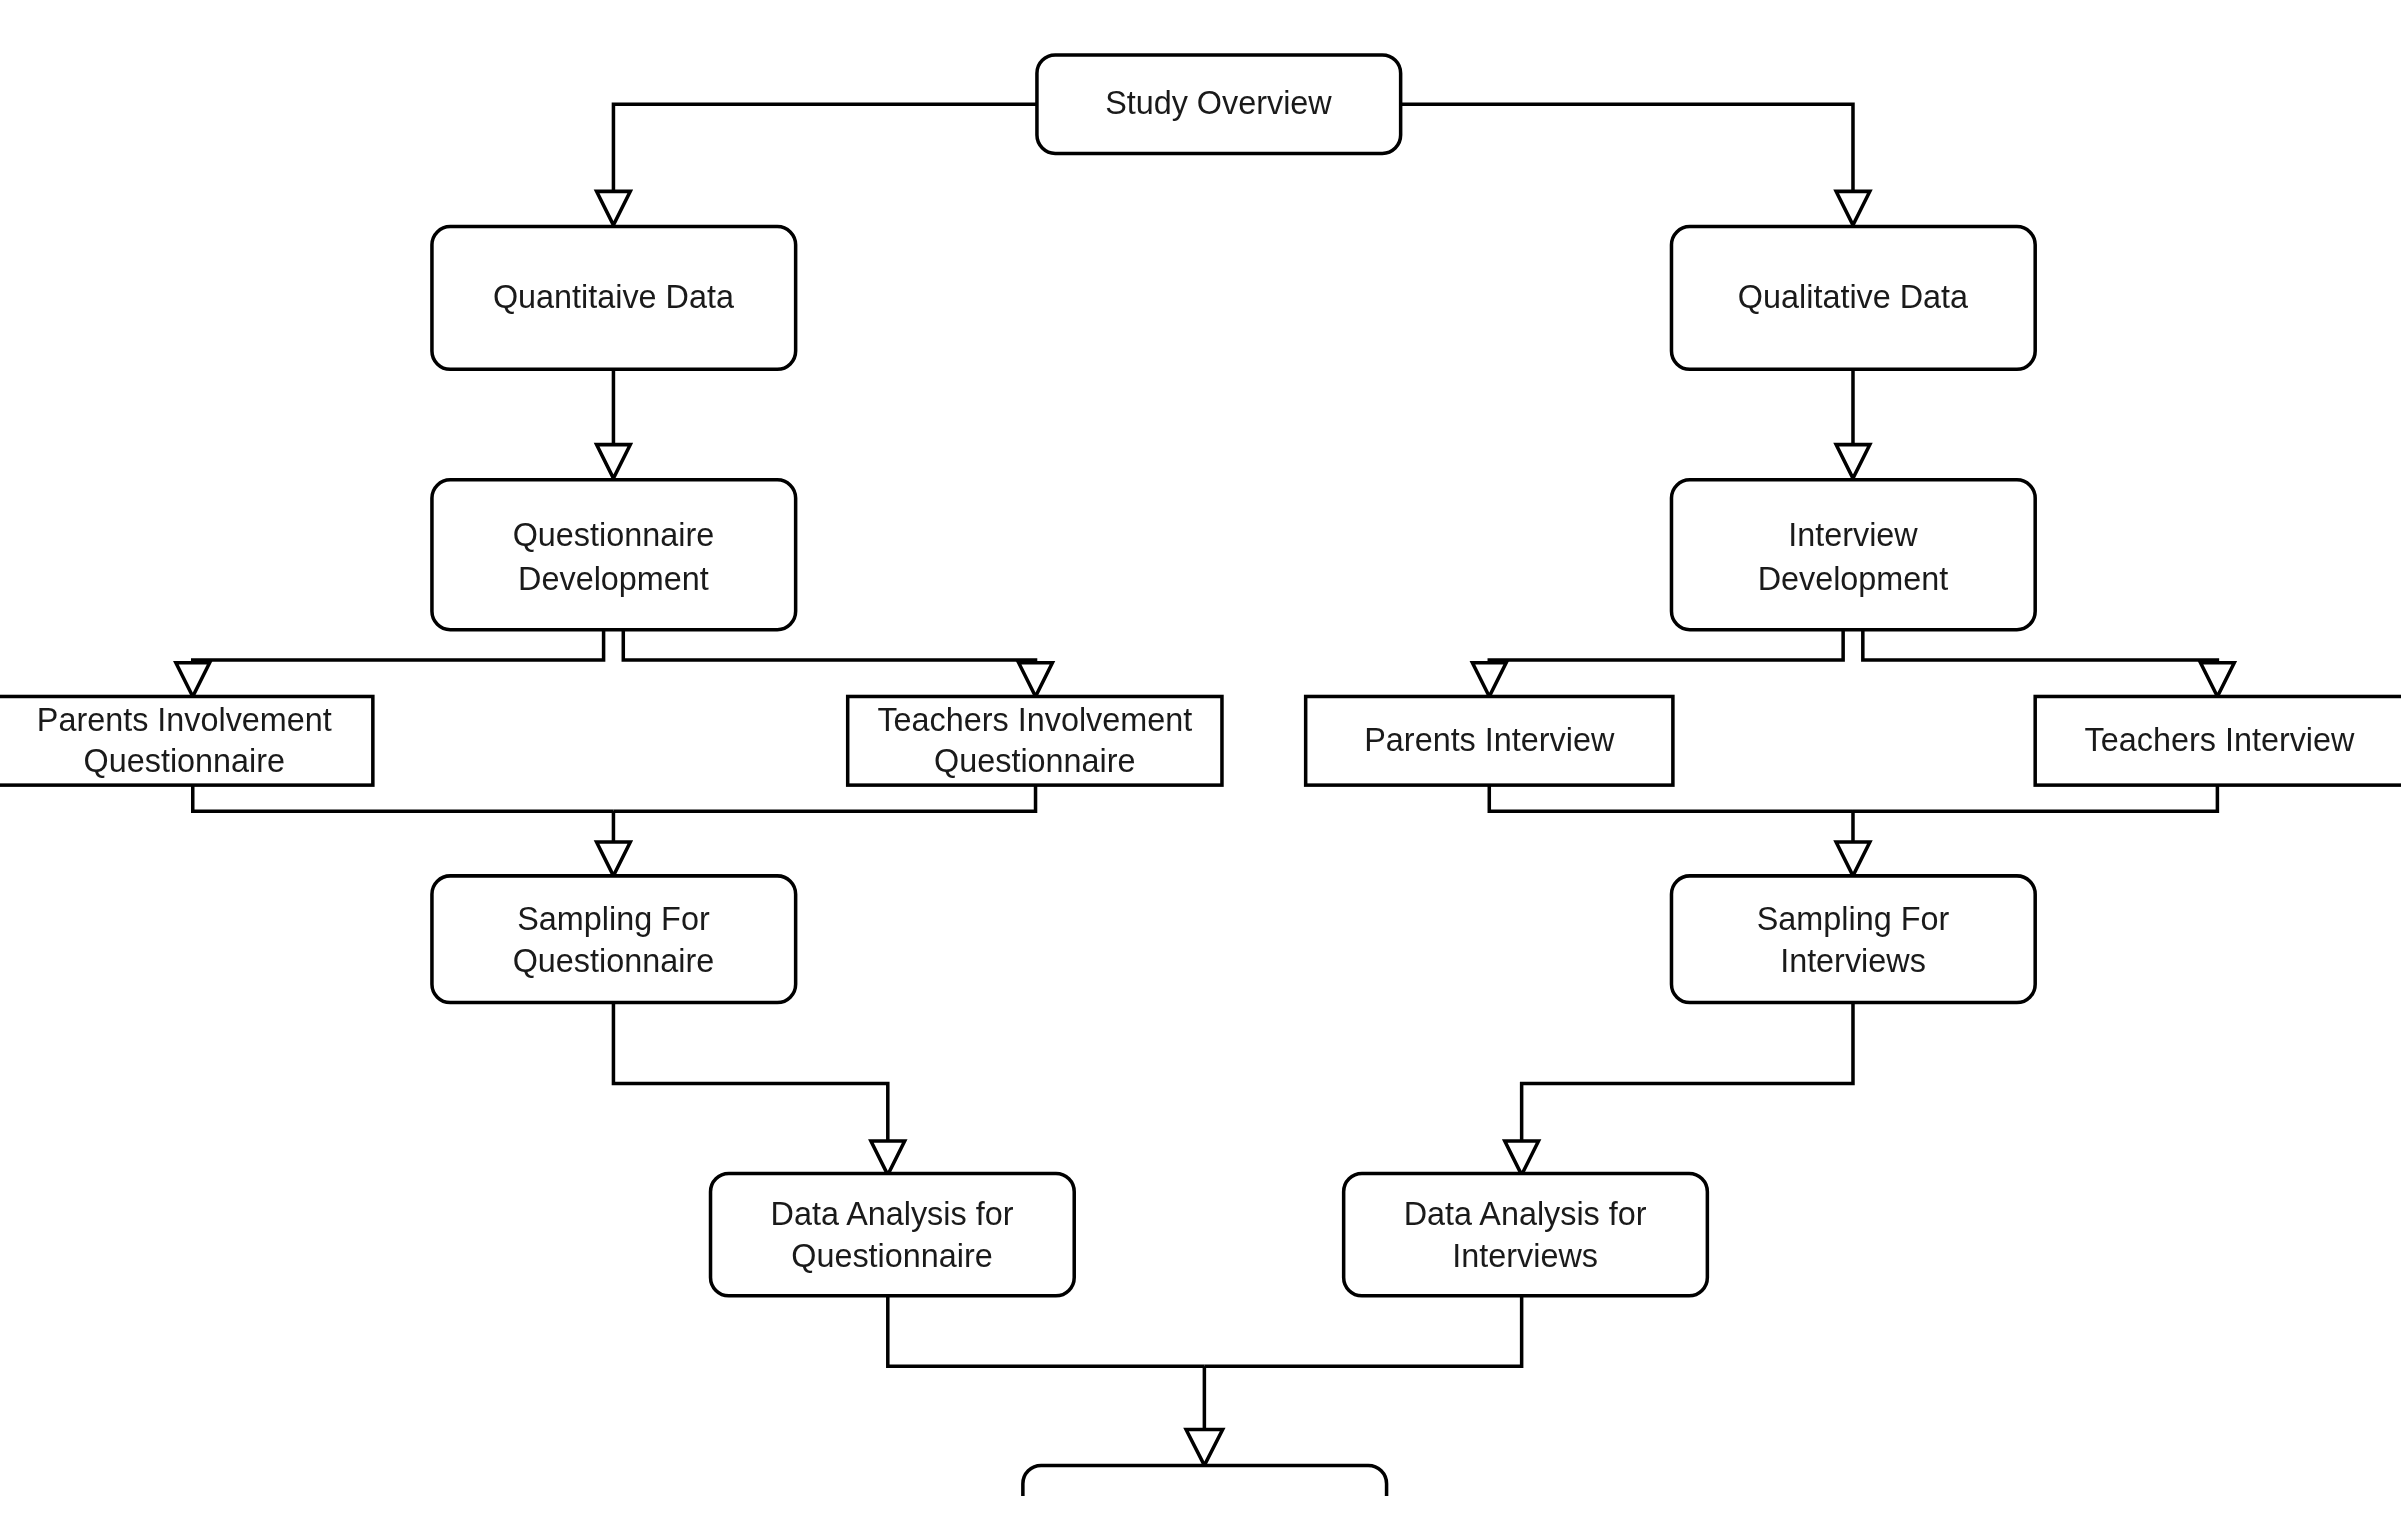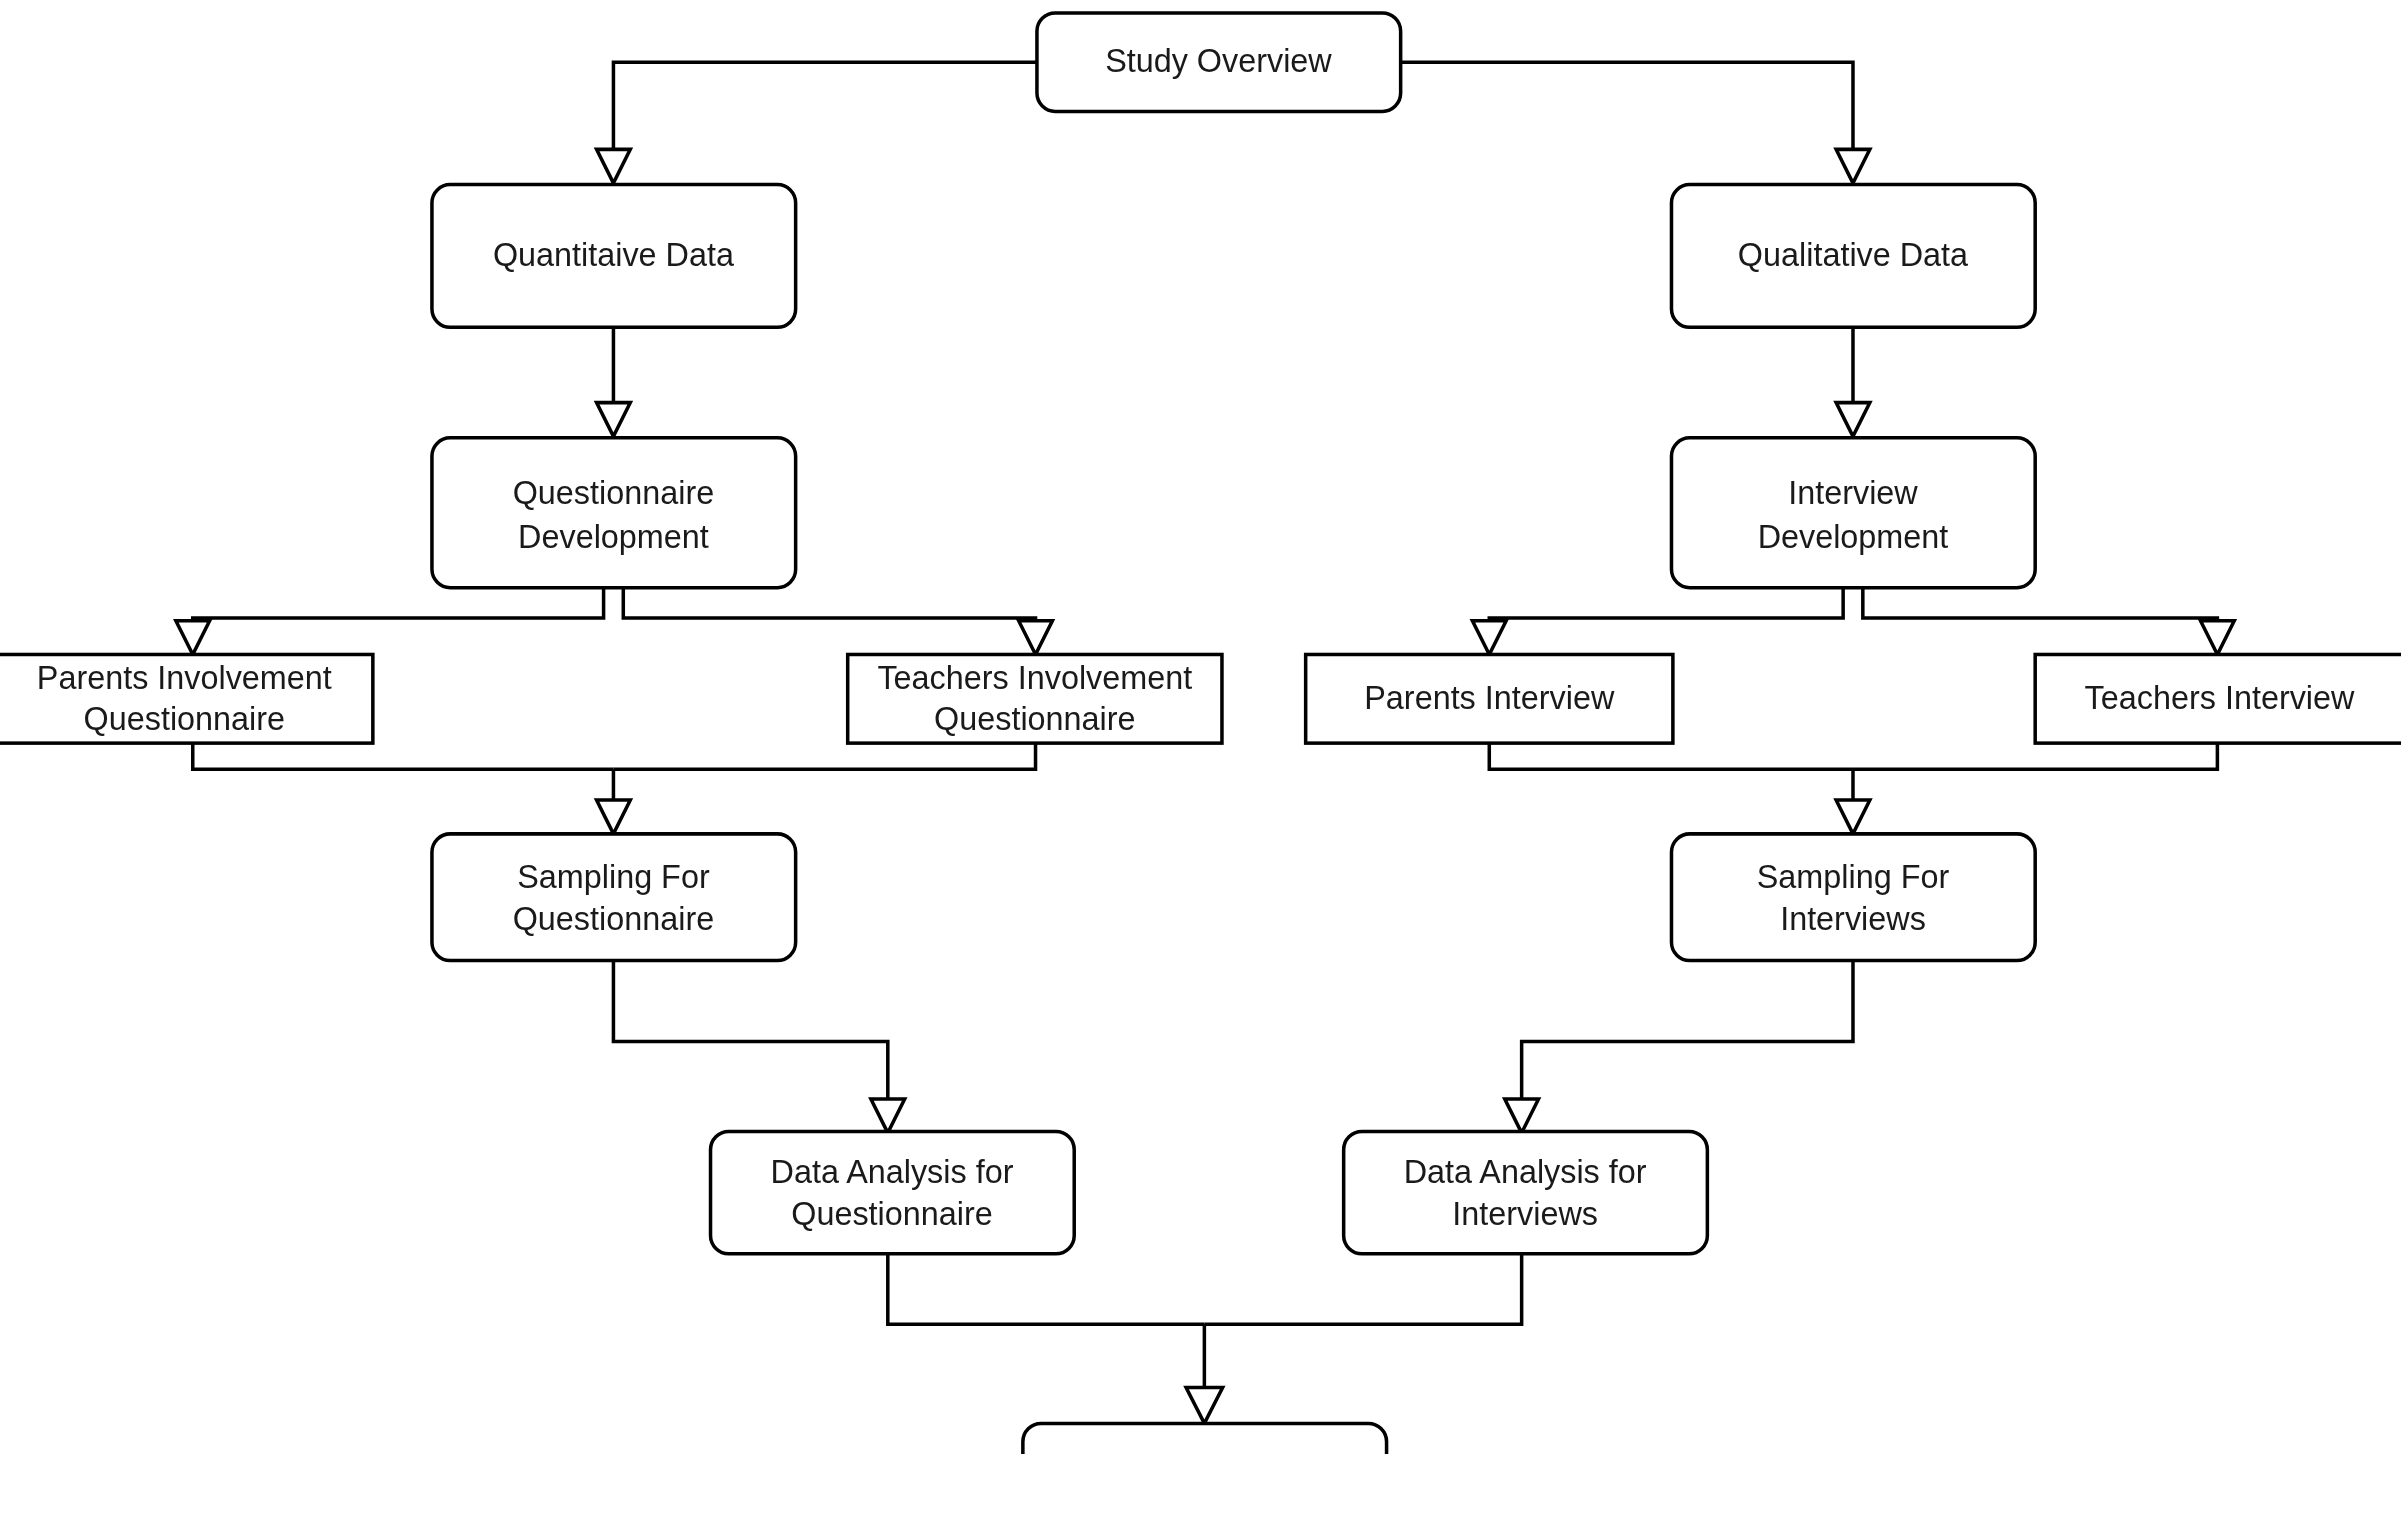--- a/index.html
+++ b/index.html
@@ -7,20 +7,21 @@
     margin: 0;
     padding: 0;
     background: #ffffff;
   }
   #flow-root {
     position: relative;
     width: 2401px;
     height: 1454px;
     background: #ffffff;
     font-family: "Liberation Sans", sans-serif;
+    margin-top: 42px;
   }
   svg#flow-svg {
     display: block;
     width: 2401px;
     height: 1539px;
   }
   .node-shape {
     fill: #ffffff;
     stroke: #000000;
     stroke-width: 5;

